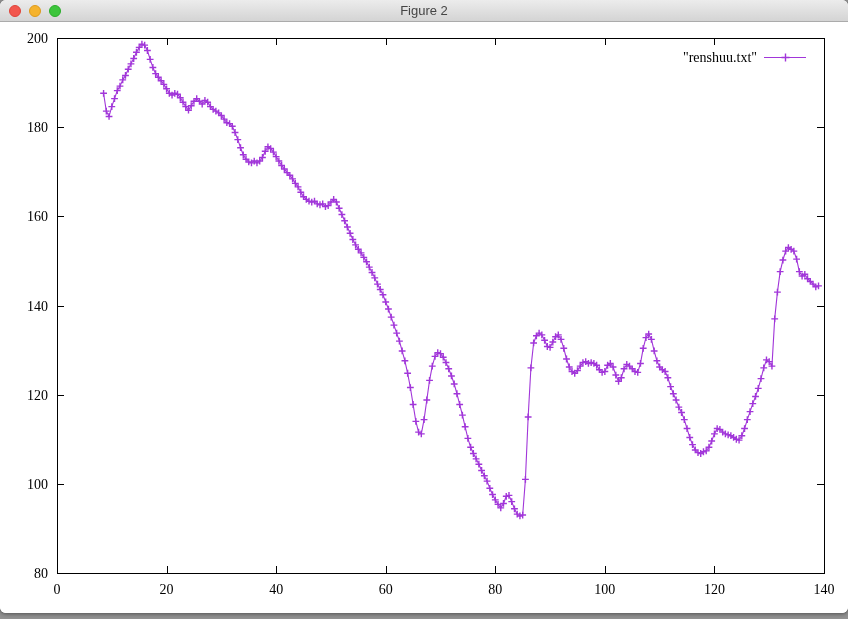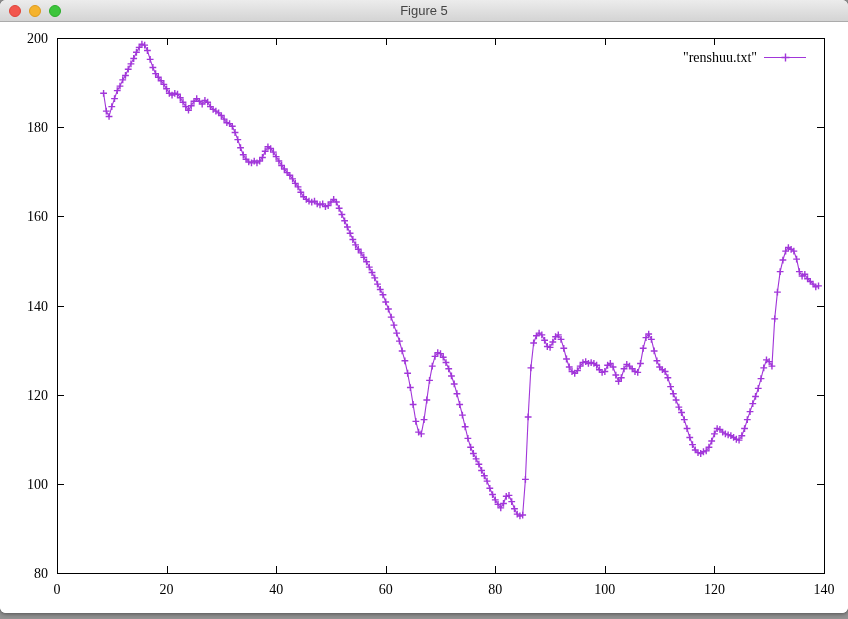--- a/index.html
+++ b/index.html
@@ -39,21 +39,21 @@
 </head>
 <body>
 
 <div class="window">
   <div class="titlebar">
     <div class="traffic">
       <div class="light red"></div>
       <div class="light yellow"></div>
       <div class="light green"></div>
     </div>
-    <div class="title">Figure 5</div>
+    <div class="title">Figure 2</div>
   </div>
   <div class="plot-wrap">
     <svg id="chart" width="848" height="591">
         <rect x="57" y="16" width="767" height="535" fill="none" stroke="#000000" stroke-width="1" shape-rendering="crispEdges"></rect>
         <text x="57" y="572" text-anchor="middle">0</text>
         <text x="166.57142857142856" y="572" text-anchor="middle">20</text>
         <text x="276.1428571428571" y="572" text-anchor="middle">40</text>
         <text x="385.7142857142857" y="572" text-anchor="middle">60</text>
         <text x="495.2857142857143" y="572" text-anchor="middle">80</text>
         <text x="604.8571428571429" y="572" text-anchor="middle">100</text>

